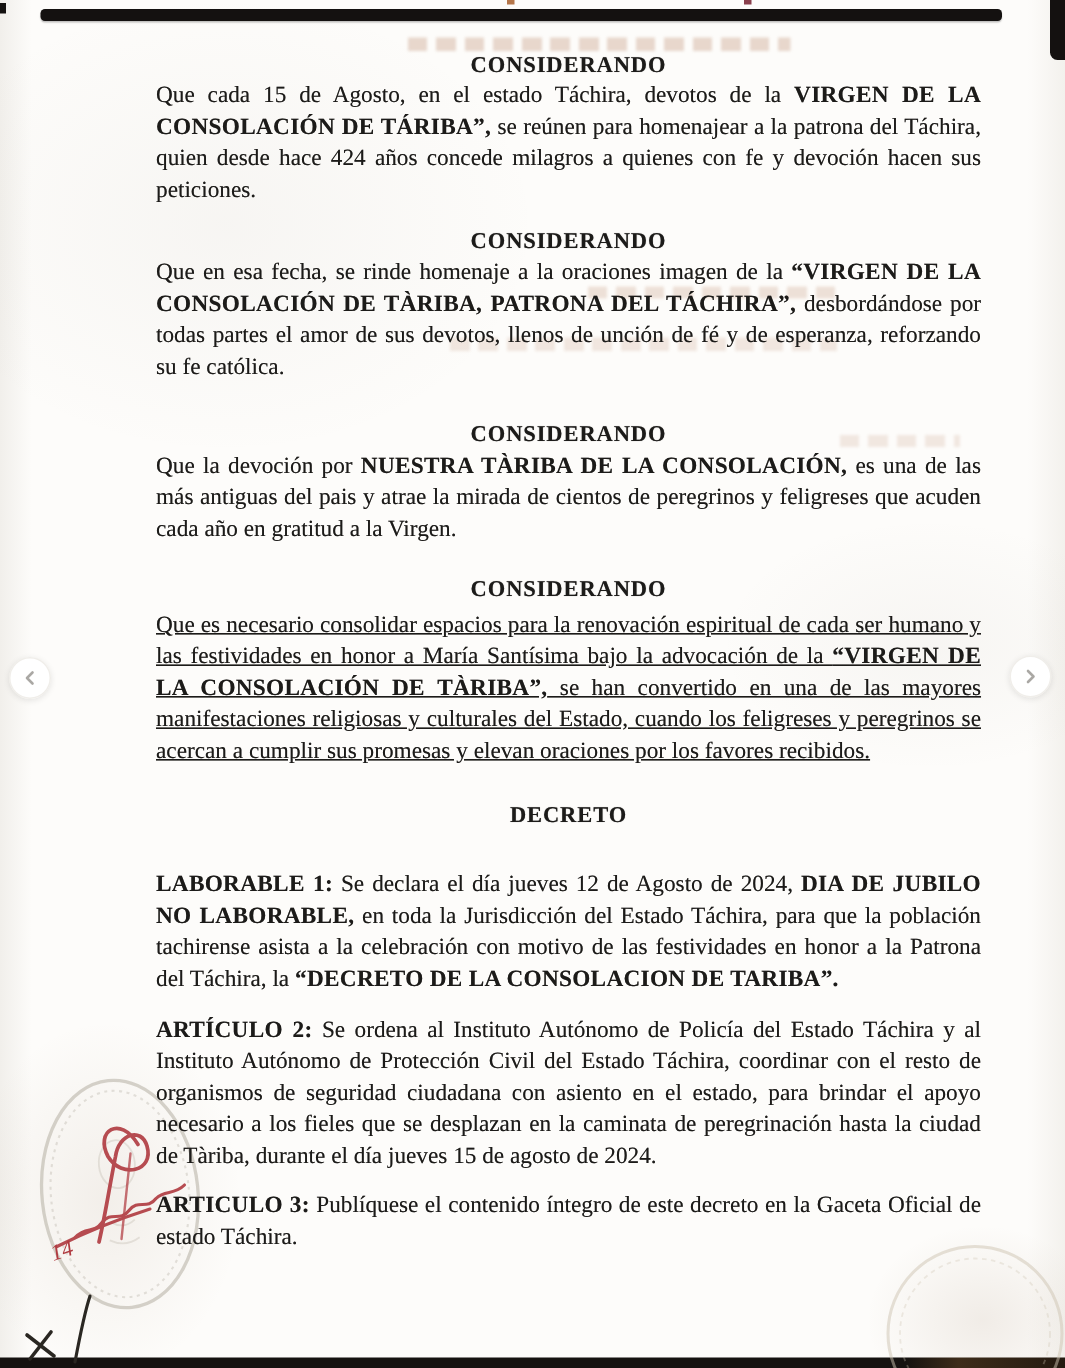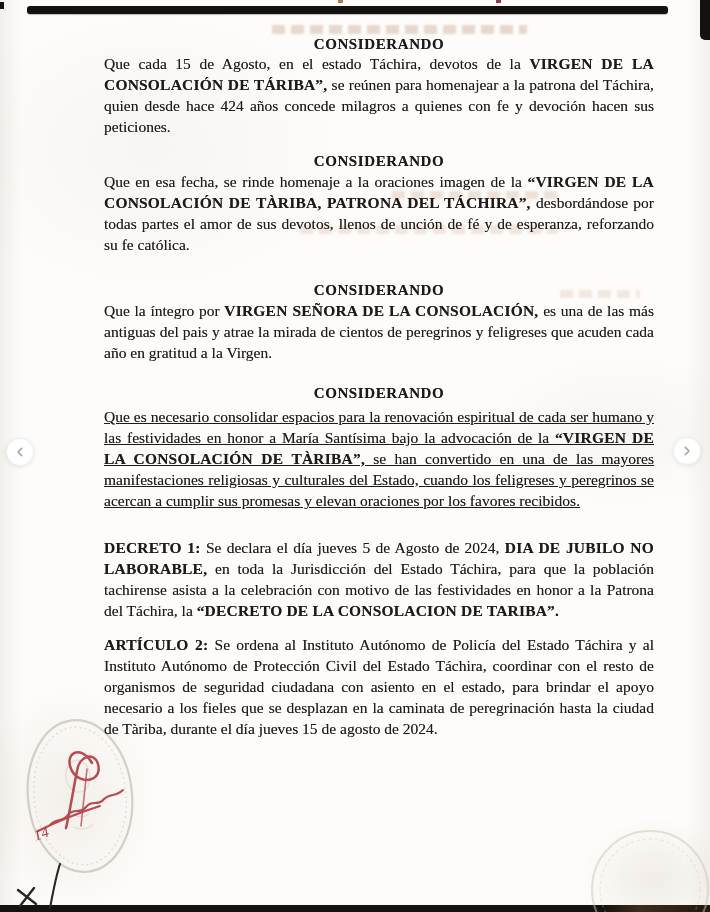--- a/index.html
+++ b/index.html
@@ -125,25 +125,27 @@
       <path d="M40 48 C43 32 46 16 50 4" stroke-width="2.1"></path>
     </g>
   </svg>
 
   <div id="document-body">
       <div class="doc-heading sec0">CONSIDERANDO</div>
       <p class="doc-para sec1"><span>Que cada 15 de Agosto, en el estado Táchira, devotos de la </span><b>VIRGEN DE LA CONSOLACIÓN DE TÁRIBA”,</b><span> se reúnen para homenajear a la patrona del Táchira, quien desde hace 424 años concede milagros a quienes con fe y devoción hacen sus peticiones.</span></p>
       <div class="doc-heading sec2">CONSIDERANDO</div>
       <p class="doc-para sec3"><span>Que en esa fecha, se rinde homenaje a la oraciones imagen de la </span><b>“VIRGEN DE LA CONSOLACIÓN DE TÀRIBA, PATRONA DEL TÁCHIRA”,</b><span> desbordándose por todas partes el amor de sus devotos, llenos de unción de fé y de esperanza, reforzando su fe católica.</span></p>
       <div class="doc-heading sec4">CONSIDERANDO</div>
-      <p class="doc-para sec5"><span>Que la íntegro por </span><b>VIRGEN SEÑORA DE LA CONSOLACIÓN,</b><span> es una de las más antiguas del pais y atrae la mirada de cientos de peregrinos y feligreses que acuden cada año en gratitud a la Virgen.</span></p>
+      <p class="doc-para sec5"><span>Que la devoción por </span><b>NUESTRA TÀRIBA DE LA CONSOLACIÓN,</b><span> es una de las más antiguas del pais y atrae la mirada de cientos de peregrinos y feligreses que acuden cada año en gratitud a la Virgen.</span></p>
       <div class="doc-heading sec6">CONSIDERANDO</div>
       <p class="doc-para sec7"><span>Que es necesario consolidar espacios para la renovación espiritual de cada ser humano y las festividades en honor a María Santísima bajo la advocación de la </span><b>“VIRGEN DE LA CONSOLACIÓN DE TÀRIBA”,</b><span> se han convertido en una de las mayores manifestaciones religiosas y culturales del Estado, cuando los feligreses y peregrinos se acercan a cumplir sus promesas y elevan oraciones por los favores recibidos.</span></p>
-      <p class="doc-para sec9"><b>DECRETO 1:</b><span> Se declara el día jueves 5 de Agosto de 2024, </span><b>DIA DE JUBILO NO LABORABLE,</b><span> en toda la Jurisdicción del Estado Táchira, para que la población tachirense asista a la celebración con motivo de las festividades en honor a la Patrona del Táchira, la </span><b>“DECRETO DE LA CONSOLACION DE TARIBA”.</b></p>
+      <div class="doc-heading sec8">DECRETO</div>
+      <p class="doc-para sec9"><b>LABORABLE 1:</b><span> Se declara el día jueves 12 de Agosto de 2024, </span><b>DIA DE JUBILO NO LABORABLE,</b><span> en toda la Jurisdicción del Estado Táchira, para que la población tachirense asista a la celebración con motivo de las festividades en honor a la Patrona del Táchira, la </span><b>“DECRETO DE LA CONSOLACION DE TARIBA”.</b></p>
       <p class="doc-para sec10"><b>ARTÍCULO 2:</b><span> Se ordena al Instituto Autónomo de Policía del Estado Táchira y al Instituto Autónomo de Protección Civil del Estado Táchira, coordinar con el resto de organismos de seguridad ciudadana con asiento en el estado, para brindar el apoyo necesario a los fieles que se desplazan en la caminata de peregrinación hasta la ciudad de Tàriba, durante el día jueves 15 de agosto de 2024.</span></p>
+      <p class="doc-para sec11"><b>ARTICULO 3:</b><span> Publíquese el contenido íntegro de este decreto en la Gaceta Oficial de estado Táchira.</span></p>
     </div>
 
   <button class="nav-btn nav-prev">
     <svg width="16" height="16" viewBox="0 0 24 24">
       <path d="M14.5 6.5 L9 12 L14.5 17.5" fill="none" stroke="#aaa8a4" stroke-width="2.6" stroke-linecap="round" stroke-linejoin="round"></path>
     </svg>
   </button>
   <button class="nav-btn nav-next">
     <svg width="16" height="16" viewBox="0 0 24 24">
       <path d="M9.5 6.5 L15 12 L9.5 17.5" fill="none" stroke="#aaa8a4" stroke-width="2.6" stroke-linecap="round" stroke-linejoin="round"></path>

